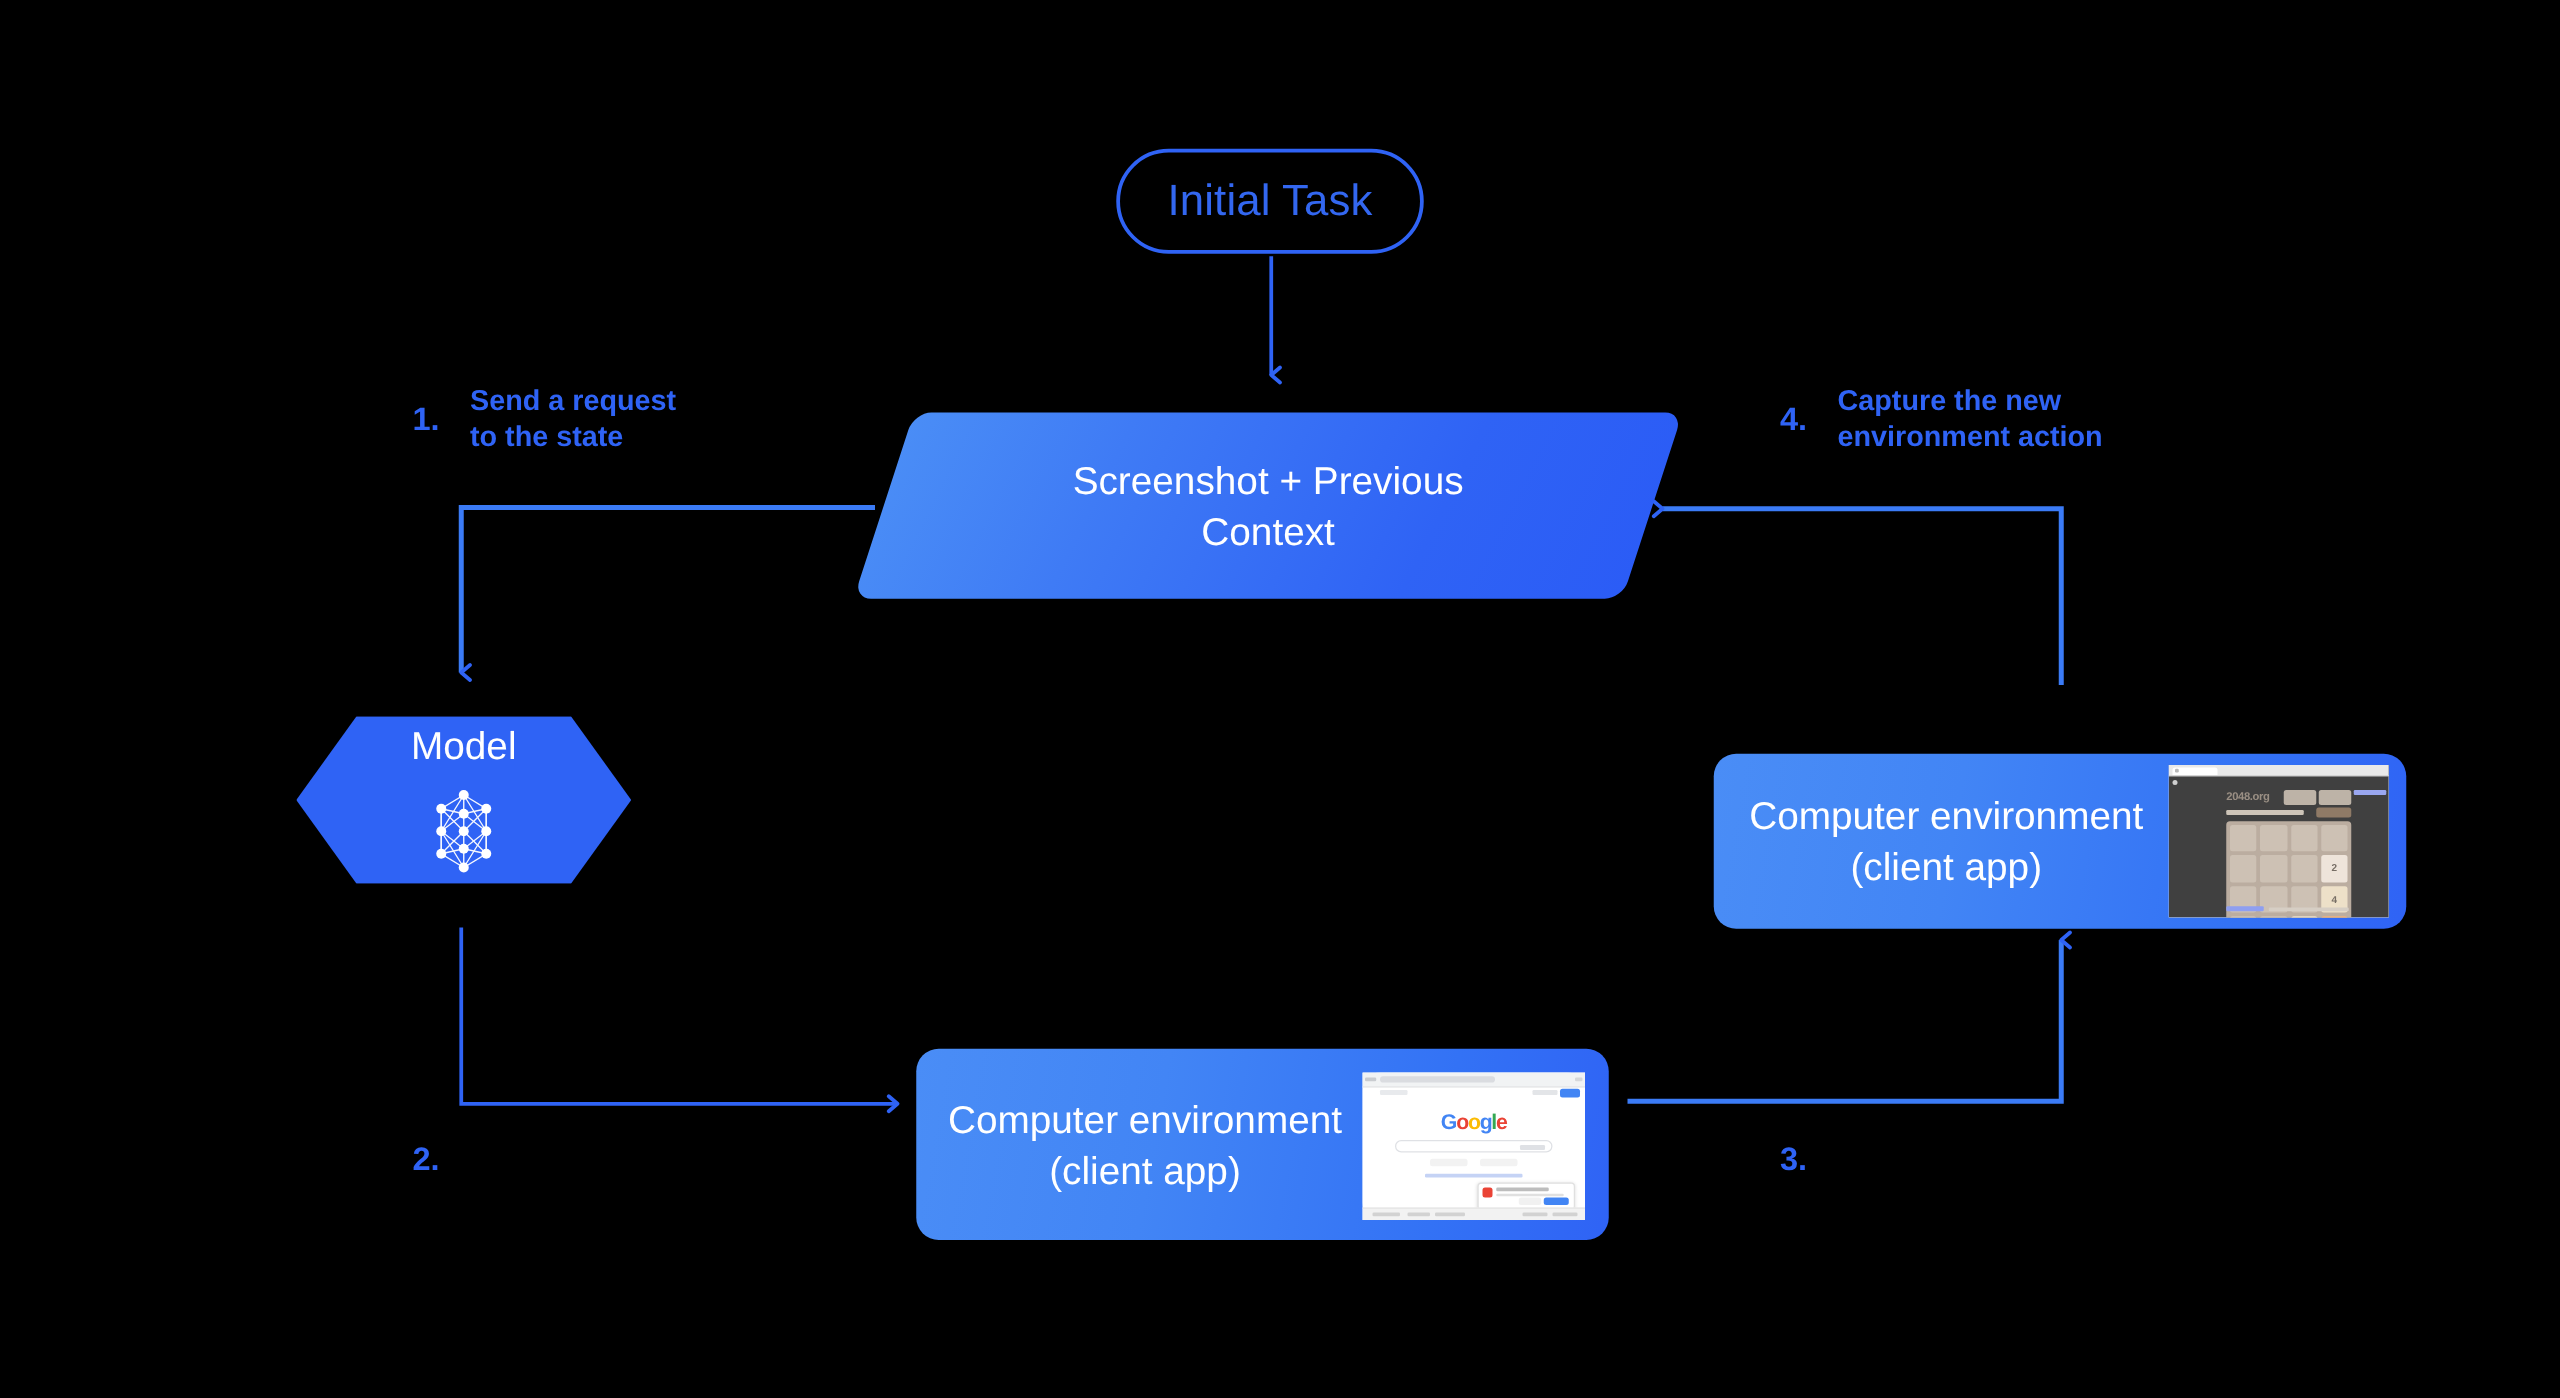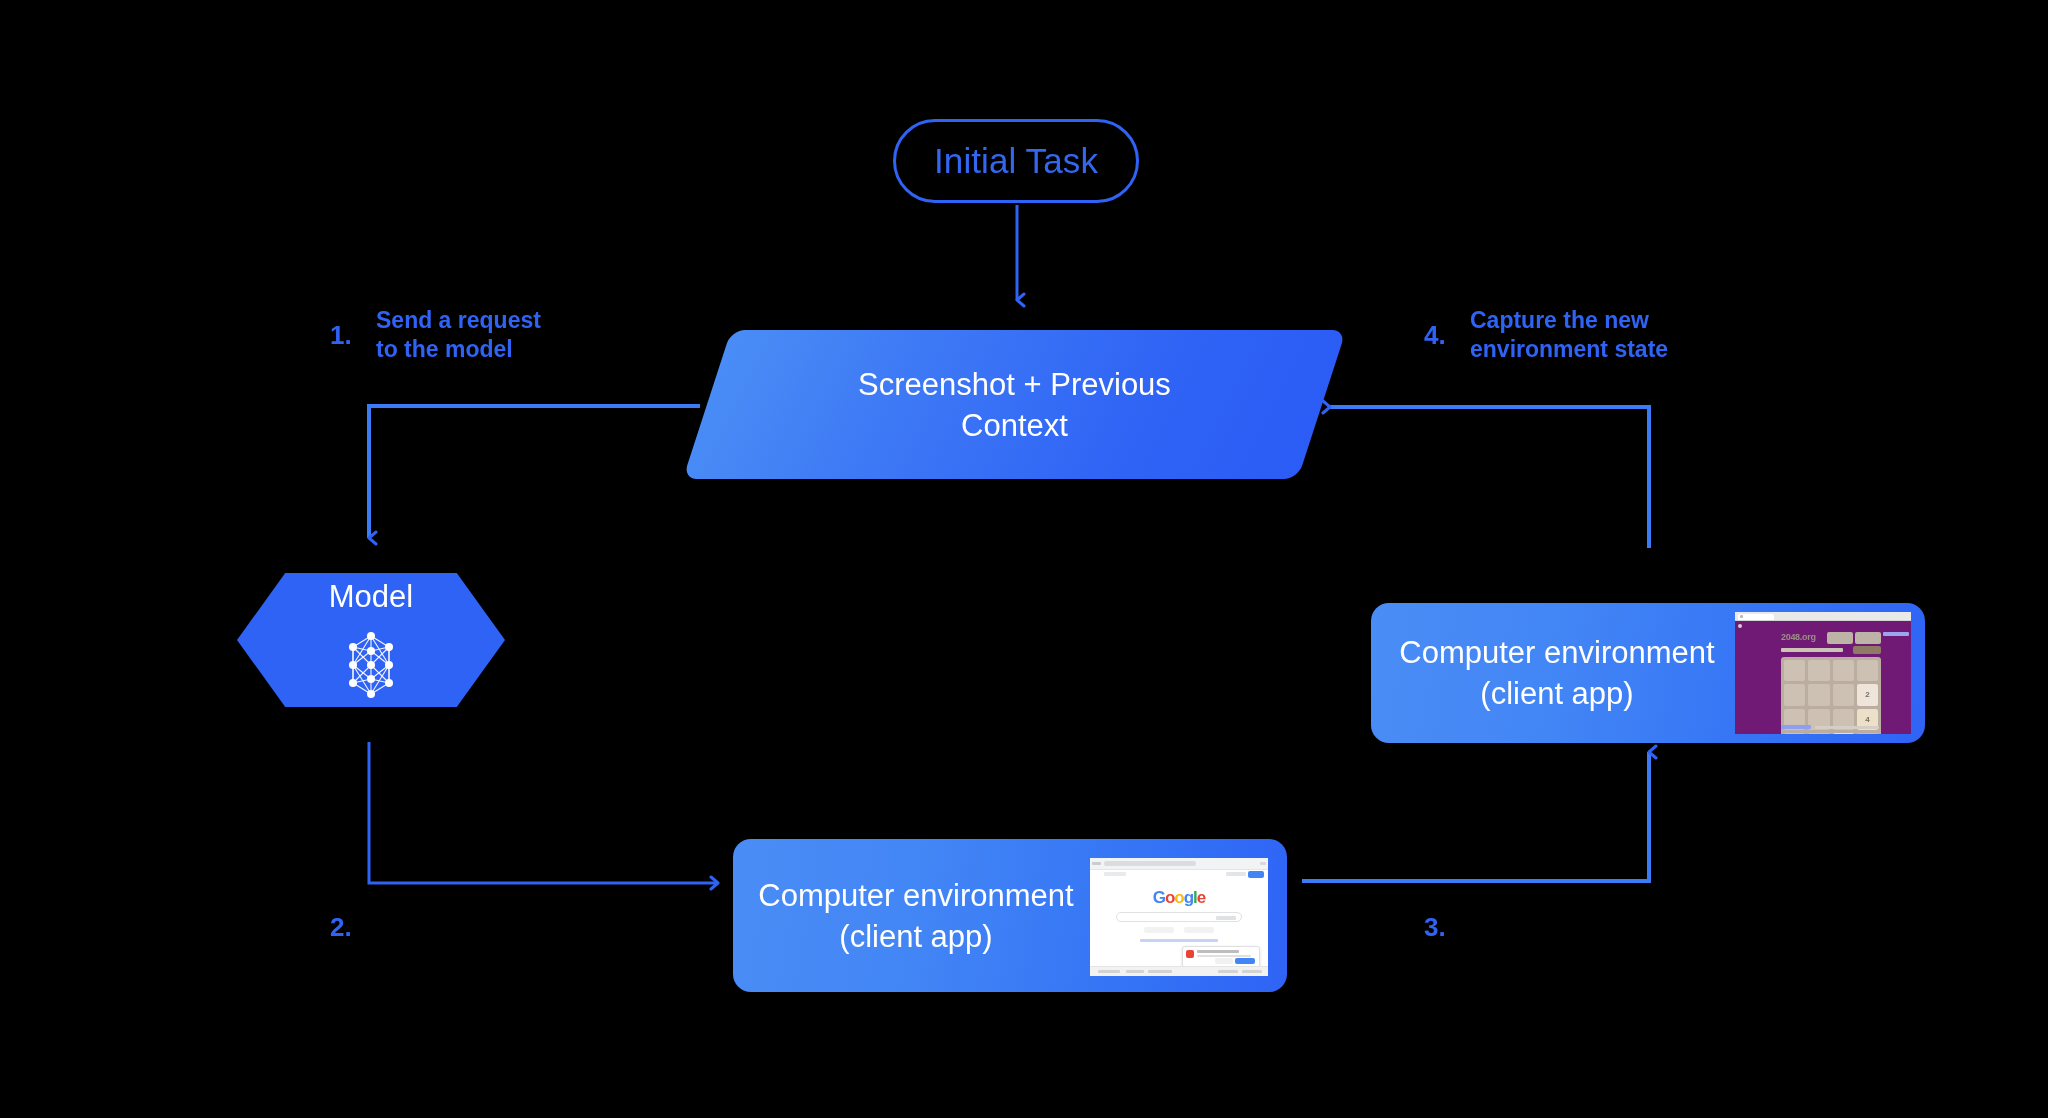--- a/index.html
+++ b/index.html
@@ -123,21 +123,21 @@
 
   .thumb {
     position: absolute;
     background: #ffffff;
     overflow: hidden;
   }
   .envcard.right .thumb { right: 14px; top: 9px; width: 176px; height: 122px; }
   .envcard.bottom .thumb { right: 19px; top: 19px; width: 178px; height: 118px; }
 
   
-  .t2048 { position: absolute; inset: 0; background: #701a75; }
+  .t2048 { position: absolute; inset: 0; background: #404040; }
   .t2048 .titlebar {
     position: absolute; left: 0; top: 0; width: 100%; height: 9px;
     background: #e9e9e9; border-bottom: 1px solid #d4d4d4;
   }
   .t2048 .tabchip {
     position: absolute; left: 3px; top: 1.5px; width: 36px; height: 6px;
     background: #ffffff; border-radius: 2px 2px 0 0;
   }
   .t2048 .tabchip i { position:absolute; left:2px; top:1.5px; width:3px; height:3px; background:#b9b9b9; border-radius:1px; display:block;}
   .t2048 .navrow { position: absolute; left: 3px; top: 11px; width: 100%; height: 7px; }
@@ -374,27 +374,27 @@
           <i style="right:30px; width:20px;"></i>
           <i style="right:6px;  width:20px;"></i>
         </div>
       </div>
     </div>
   </div>
 
   <div class="step step1">
     <span class="num">1.</span>
     <span class="txt">Send a request
-to the model</span>
+to the state</span>
   </div>
 
   <div class="step step4">
     <span class="num">4.</span>
     <span class="txt">Capture the new
-environment state</span>
+environment action</span>
   </div>
 
   <div class="step step2">
     <span class="num">2.</span>
   </div>
 
   <div class="step step3">
     <span class="num">3.</span>
   </div>
 

